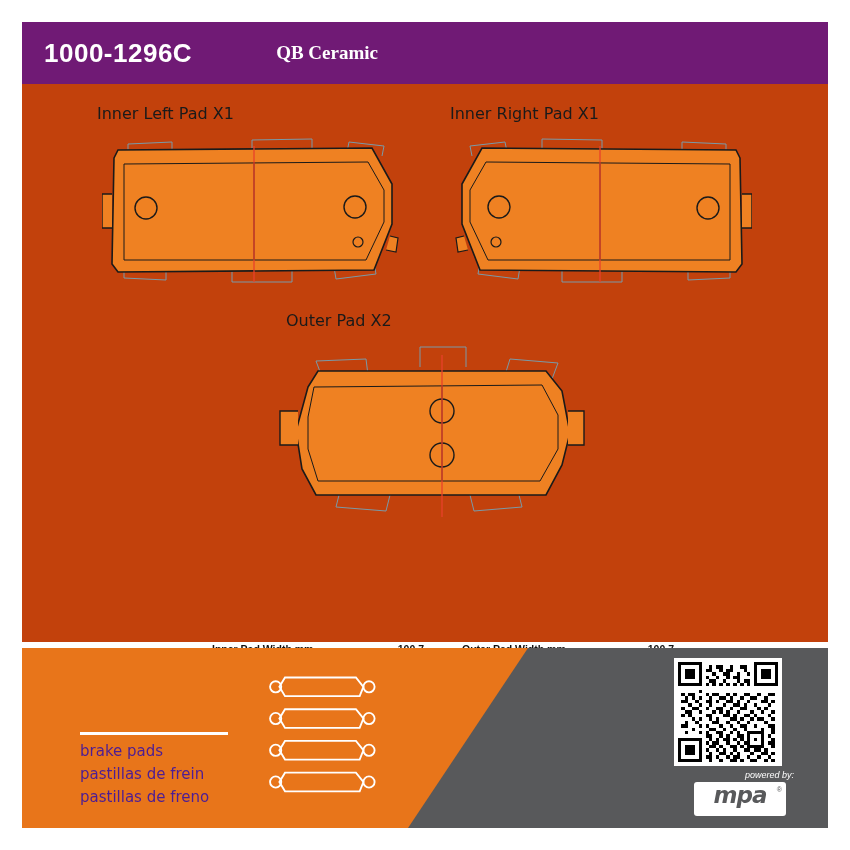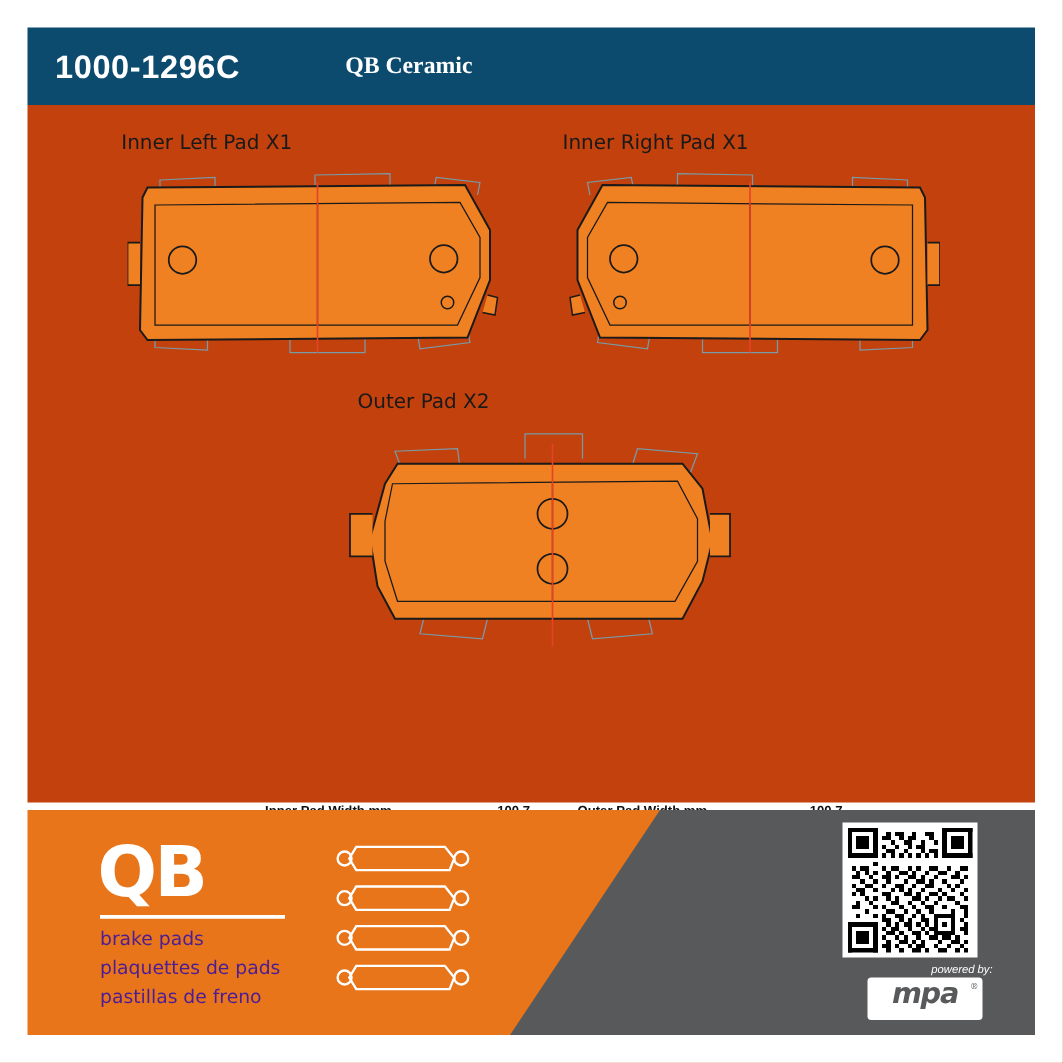--- a/index.html
+++ b/index.html
@@ -21,21 +21,21 @@
     box-sizing: border-box;
   }
 
   
   .header {
     position: absolute;
     left: 22px;
     top: 22px;
     width: 806px;
     height: 62px;
-    background: #0c4a6e;
+    background: #701a75;
     display: flex;
     align-items: center;
   }
   .header-part {
     color: #ffffff;
     font-size: 26px;
     font-weight: bold;
     letter-spacing: 0.5px;
     margin-left: 22px;
   }
@@ -313,24 +313,23 @@
           <span class="spec-label">Outer Pad Thick w/o Shim mm</span>
           <span class="spec-value">14.9</span>
         </div>
       </div>
     </div>
   </div>
 
   <div class="footer">
     <div class="footer-grey"></div>
 
-    <div class="qb-logo">QB</div>
     <div class="qb-rule"></div>
     <div class="qb-sub l1">brake pads</div>
-    <div class="qb-sub l2">plaquettes de pads</div>
+    <div class="qb-sub l2">pastillas de frein</div>
     <div class="qb-sub l3">pastillas de freno</div>
 
     <svg class="mini-pads" viewBox="0 0 130 150">
       <g fill="none" stroke="#ffffff" stroke-width="2">
         <g transform="translate(0,0)">
           <path d="M14,18 L20,8 L96,8 L104,18 L100,28 L20,28 Z"></path>
           <circle cx="10" cy="18" r="6"></circle>
           <circle cx="110" cy="18" r="6"></circle>
         </g>
         <g transform="translate(0,34)">

